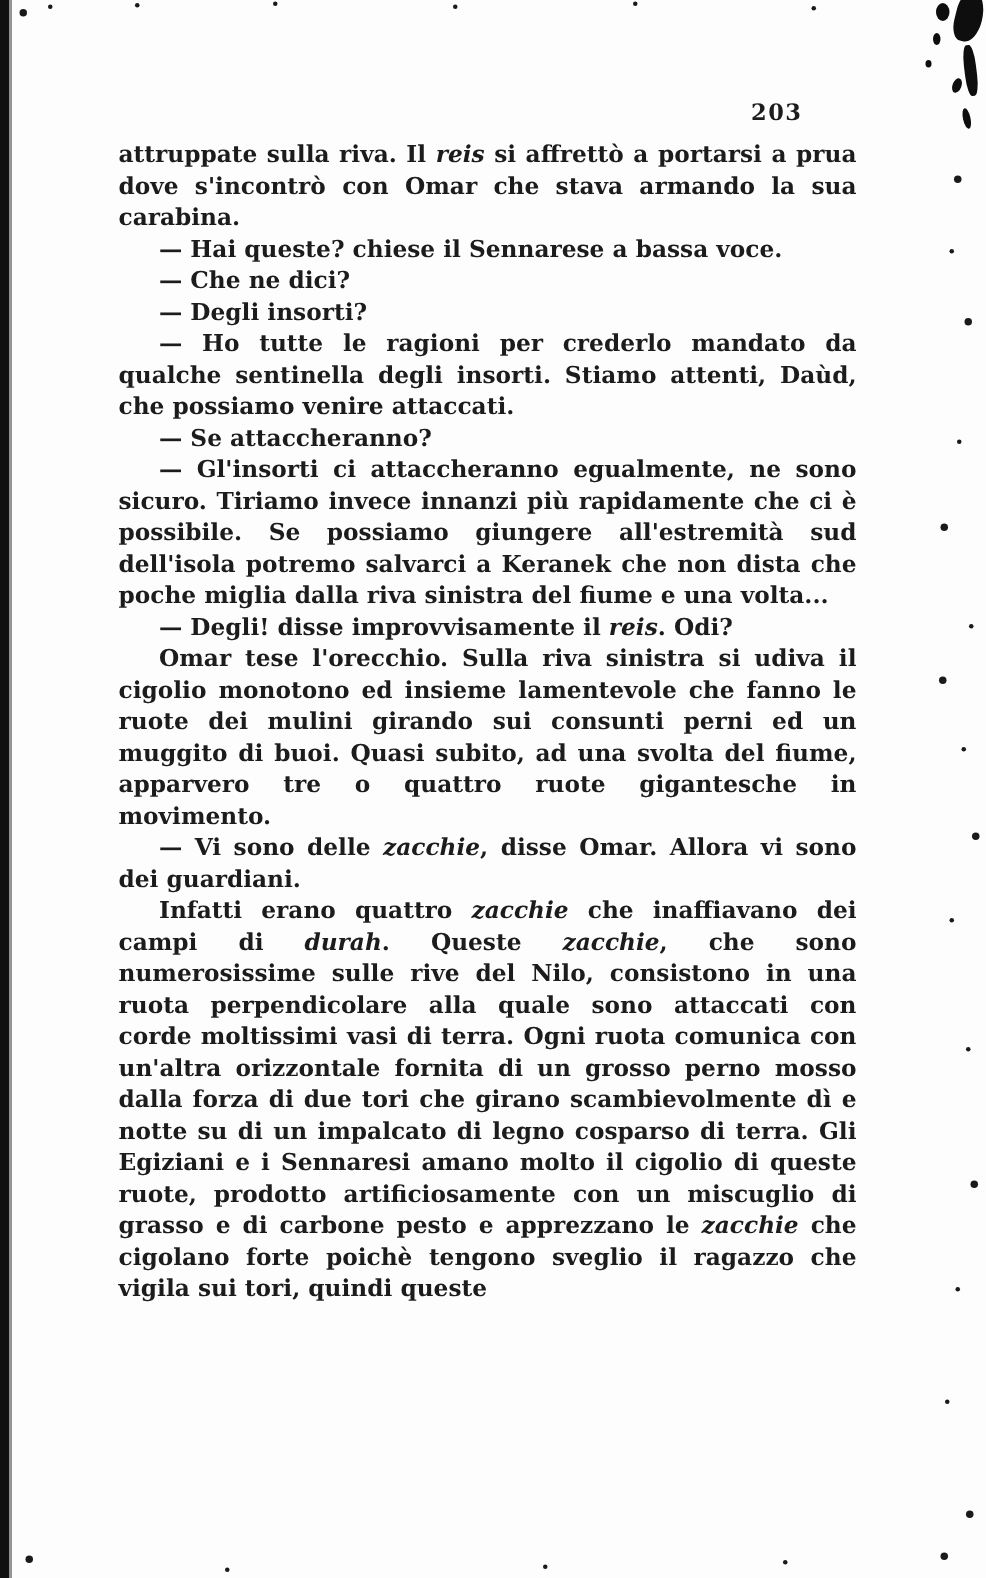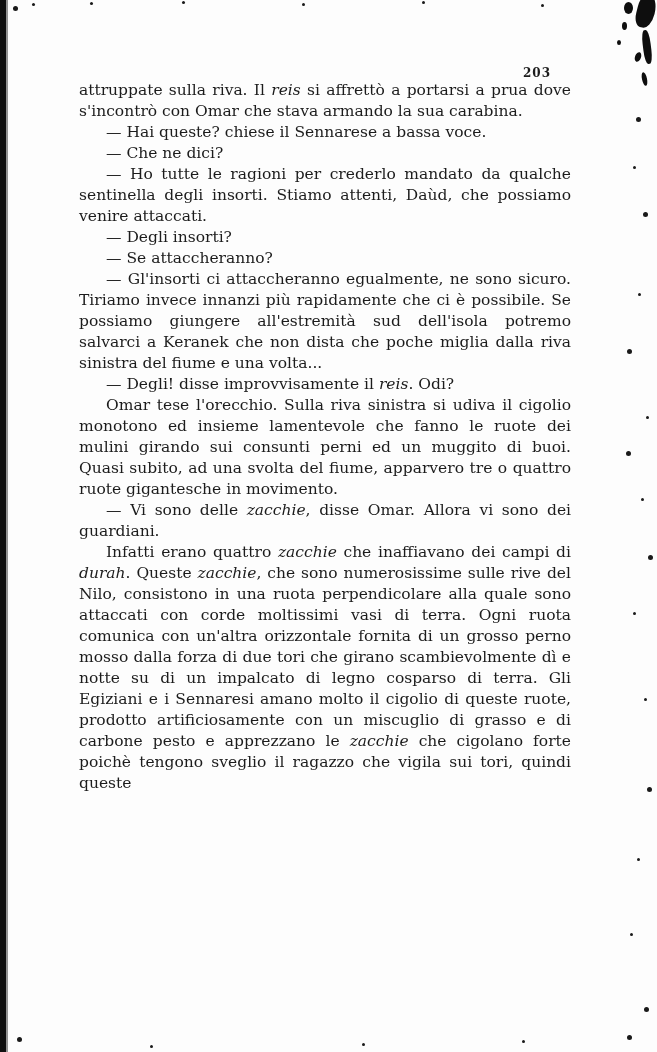--- a/index.html
+++ b/index.html
@@ -15,33 +15,34 @@
     color: var(--ink, #1c1c1c);
     font-family: "DejaVu Serif", "Liberation Serif", serif;
   }
   .page {
     position: absolute;
     inset: 0;
   }
   .page-number {
     position: absolute;
     top: 66px;
-    right: 106px;
-    font-size: 12px;
+    right: 122px;
+    font-size: 15px;
     font-weight: bold;
     letter-spacing: 1px;
   }
   .text-block {
     position: absolute;
     left: 79px;
-    top: 80px;
+    top: 92px;
     width: 492px;
     font-size: 15.5px;
     line-height: 21px;
     text-align: justify;
+    font-weight: bold;
   }
   .para {
     margin: 0;
   }
   .para.indent {
     text-indent: 27px;
   }
   i { font-style: italic; }
 
   
@@ -134,22 +135,22 @@
     <span class="blob b7"></span>
   </div>
   <div class="specks"></div>
 
   <div class="page-number">203</div>
 
   <div class="text-block">
       <p class="para"><span>attruppate sulla riva. Il </span><i>reis</i><span> si affrettò a portarsi a prua dove s'incontrò con Omar che stava armando la sua carabina.</span></p>
       <p class="para indent"><span>— Hai queste? chiese il Sennarese a bassa voce.</span></p>
       <p class="para indent"><span>— Che ne dici?</span></p>
+      <p class="para indent"><span>— Degli insorti?</span></p>
       <p class="para indent"><span>— Ho tutte le ragioni per crederlo mandato da qualche sentinella degli insorti. Stiamo attenti, Daùd, che possiamo venire attaccati.</span></p>
-      <p class="para indent"><span>— Degli insorti?</span></p>
       <p class="para indent"><span>— Se attaccheranno?</span></p>
       <p class="para indent"><span>— Gl'insorti ci attaccheranno egualmente, ne sono sicuro. Tiriamo invece innanzi più rapidamente che ci è possibile. Se possiamo giungere all'estremità sud dell'isola potremo salvarci a Keranek che non dista che poche miglia dalla riva sinistra del fiume e una volta...</span></p>
       <p class="para indent"><span>— Degli! disse improvvisamente il </span><i>reis</i><span>. Odi?</span></p>
       <p class="para indent"><span>Omar tese l'orecchio. Sulla riva sinistra si udiva il cigolio monotono ed insieme lamentevole che fanno le ruote dei mulini girando sui consunti perni ed un muggito di buoi. Quasi subito, ad una svolta del fiume, apparvero tre o quattro ruote gigantesche in movimento.</span></p>
       <p class="para indent"><span>— Vi sono delle </span><i>zacchie</i><span>, disse Omar. Allora vi sono dei guardiani.</span></p>
       <p class="para indent"><span>Infatti erano quattro </span><i>zacchie</i><span> che inaffiavano dei campi di </span><i>durah</i><span>. Queste </span><i>zacchie</i><span>, che sono numerosissime sulle rive del Nilo, consistono in una ruota perpendicolare alla quale sono attaccati con corde moltissimi vasi di terra. Ogni ruota comunica con un'altra orizzontale fornita di un grosso perno mosso dalla forza di due tori che girano scambievolmente dì e notte su di un impalcato di legno cosparso di terra. Gli Egiziani e i Sennaresi amano molto il cigolio di queste ruote, prodotto artificiosamente con un miscuglio di grasso e di carbone pesto e apprezzano le </span><i>zacchie</i><span> che cigolano forte poichè tengono sveglio il ragazzo che vigila sui tori, quindi queste</span></p>
     </div>
 </div>
 
 </body></html>

